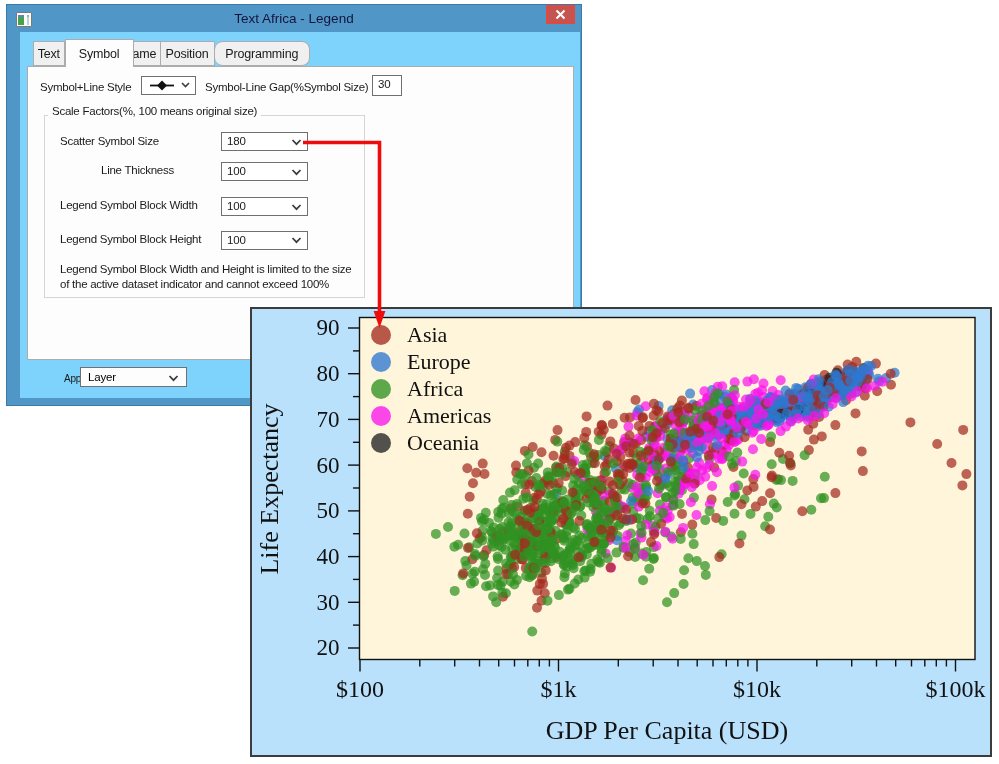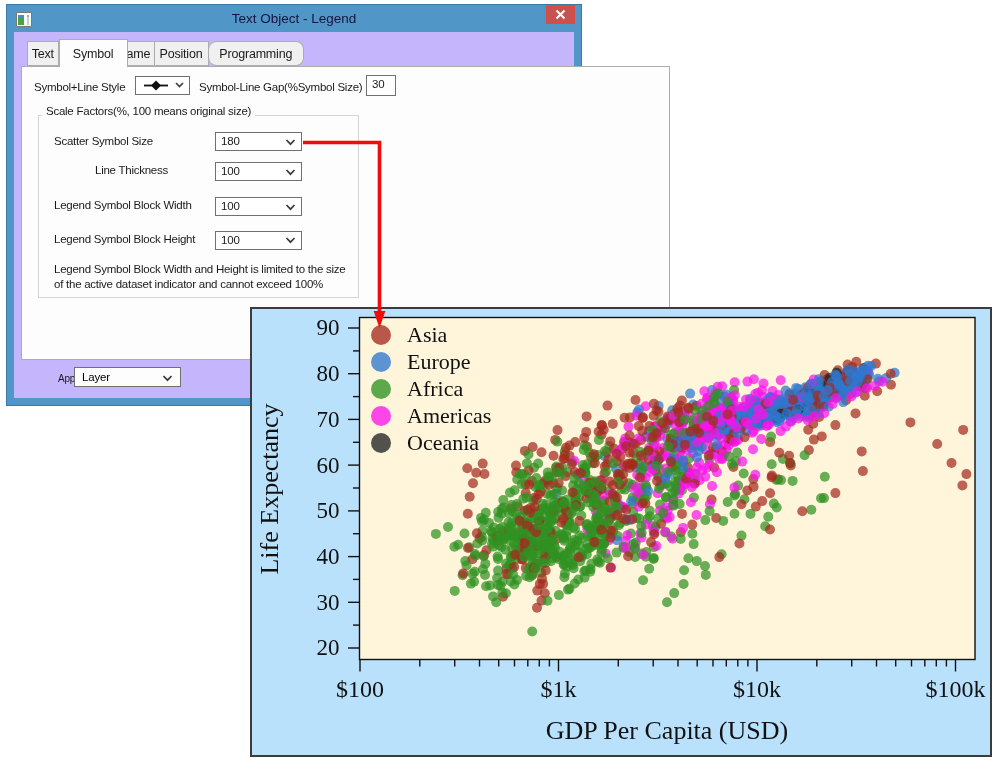--- a/index.html
+++ b/index.html
@@ -7,29 +7,29 @@
 #dlg{position:absolute;left:7px;top:5px;width:574px;height:400px;background:#5097C8;
   box-shadow:0 0 0 1px #3a7aa8;}
 #dlgtitle{position:absolute;left:0;top:0;width:100%;height:27px;color:#14143c;font-size:13.5px;}
 #dlgtitle .t{position:absolute;left:0;right:0;top:5.5px;text-align:center;}
 #dlgicon{position:absolute;left:9px;top:7px;width:14px;height:13px;background:#fbfbfb;
   border:1px solid #7a7a7a;border-radius:1px;}
 #dlgicon .g{position:absolute;left:1px;top:2px;width:6px;height:8px;background:#44a44c;border-top:2px solid #5d84c8;}
 #dlgicon .r{position:absolute;left:10px;top:2px;width:2px;height:8px;background:#bcd8be;border-top:2px solid #93b0dc;}
 #closebtn{position:absolute;right:6px;top:0px;width:29px;height:19px;background:#C6534F;
   border:2px solid #DD4A3E;box-sizing:border-box;color:#fff;text-align:center;font-size:11px;line-height:14px;font-weight:bold;}
-#dlgbody{position:absolute;left:7px;top:27px;width:560px;height:366px;background:#c4b5fd;}
+#dlgbody{position:absolute;left:13px;top:27px;width:560px;height:366px;background:#7dd3fc;}
 .tab{position:absolute;top:9px;height:25px;background:#f0f0f0;border:1px solid #acacac;
   border-left:none;box-sizing:border-box;font-size:12.5px;letter-spacing:-0.2px;text-align:center;color:#1a1a1a;
   line-height:24px;}
 .tab.first{border-left:1px solid #acacac;}
 #tabsym{position:absolute;left:44.5px;top:6.8px;width:69px;height:28.5px;background:#fdfdfd;
   border:1px solid #acacac;border-bottom:none;box-sizing:border-box;z-index:3;
   font-size:12.5px;letter-spacing:-0.2px;text-align:center;line-height:28px;color:#1a1a1a;}
-#page{position:absolute;left:7px;top:34px;width:649px;height:293.5px;background:#fdfdfd;
+#page{position:absolute;left:7px;top:34px;width:547px;height:293.5px;background:#fdfdfd;
   border:1px solid #acacac;box-sizing:border-box;z-index:2;}
 .lbl{position:absolute;font-size:11.5px;letter-spacing:-0.25px;color:#1a1a1a;white-space:nowrap;line-height:15px;}
 .combo{position:absolute;background:#fff;border:1px solid #707070;box-sizing:border-box;
   font-size:11.5px;letter-spacing:-0.2px;color:#1a1a1a;}
 .combo .tx{position:absolute;left:5px;top:2px;}
 .combo svg.chev{position:absolute;right:5px;top:50%;margin-top:-3px;}
 #grp{position:absolute;left:16px;top:48px;width:318.5px;height:181px;
   border:1px solid #d5d5d5;}
 #grplbl{position:absolute;left:20px;top:37.5px;background:#fdfdfd;padding:0 4px;
   font-size:11.5px;letter-spacing:-0.25px;color:#1a1a1a;z-index:2;}
@@ -44,21 +44,21 @@
 </style></head>
 <body>
 <div id="canvas">
 
 <div id="dlg">
   <div id="dlgtitle">
     <div id="dlgicon">
           <div class="g"></div>
           <div class="r"></div>
         </div>
-    <div class="t">Text Object - Legend</div>
+    <div class="t">Text Africa - Legend</div>
     <div id="closebtn">
           <svg width="11" height="11" style="position:absolute;left:7px;top:2px;">
             <path d="M1.5 1.5 L9.5 9.5 M9.5 1.5 L1.5 9.5" stroke="#fff" stroke-width="2.1"></path>
           </svg>
         </div>
   </div>
   <div id="dlgbody">
     <div class="tab first" style="left:13px;width:31.5px;">Text</div>
     <div class="tab" style="left:98px;width:42.5px;">Frame</div>
     <div class="tab" style="left:140.5px;width:54px;">Position</div>

